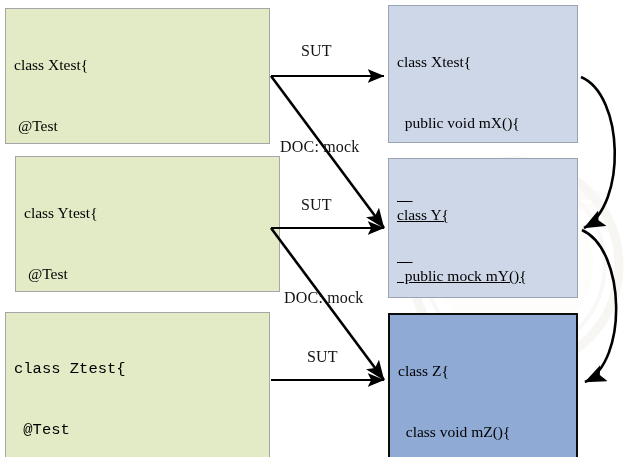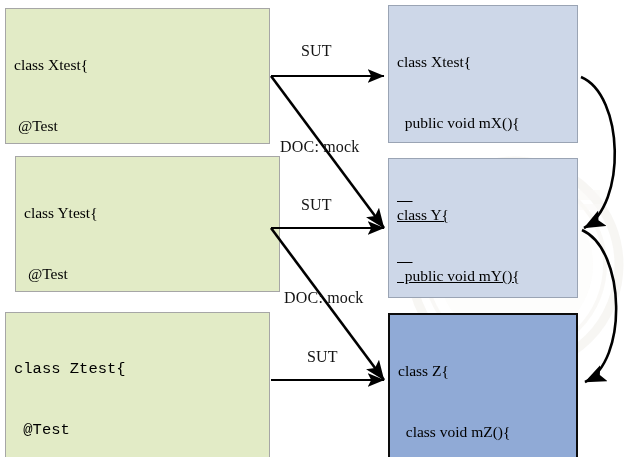--- a/index.html
+++ b/index.html
@@ -118,21 +118,21 @@
     <span class="code-line">class Xtest{</span>
     <span class="code-line">  public void mX(){</span>
     
     
     
     
   </div>
 
   <div class="code-box blue-box" style="left:388px; top:158px; height:140px;text-decoration:underline;">
     <span class="code-line">class Y{</span>
-    <span class="code-line">  public void mY(){</span>
+    <span class="code-line">  public mock mY(){</span>
     
     
     
     
   </div>
 
   <div class="code-box blue-box dark" style="left:388px; top:313px; height:172px;">
     <span class="code-line">class Z{</span>
     <span class="code-line">  class void mZ(){</span>
     

